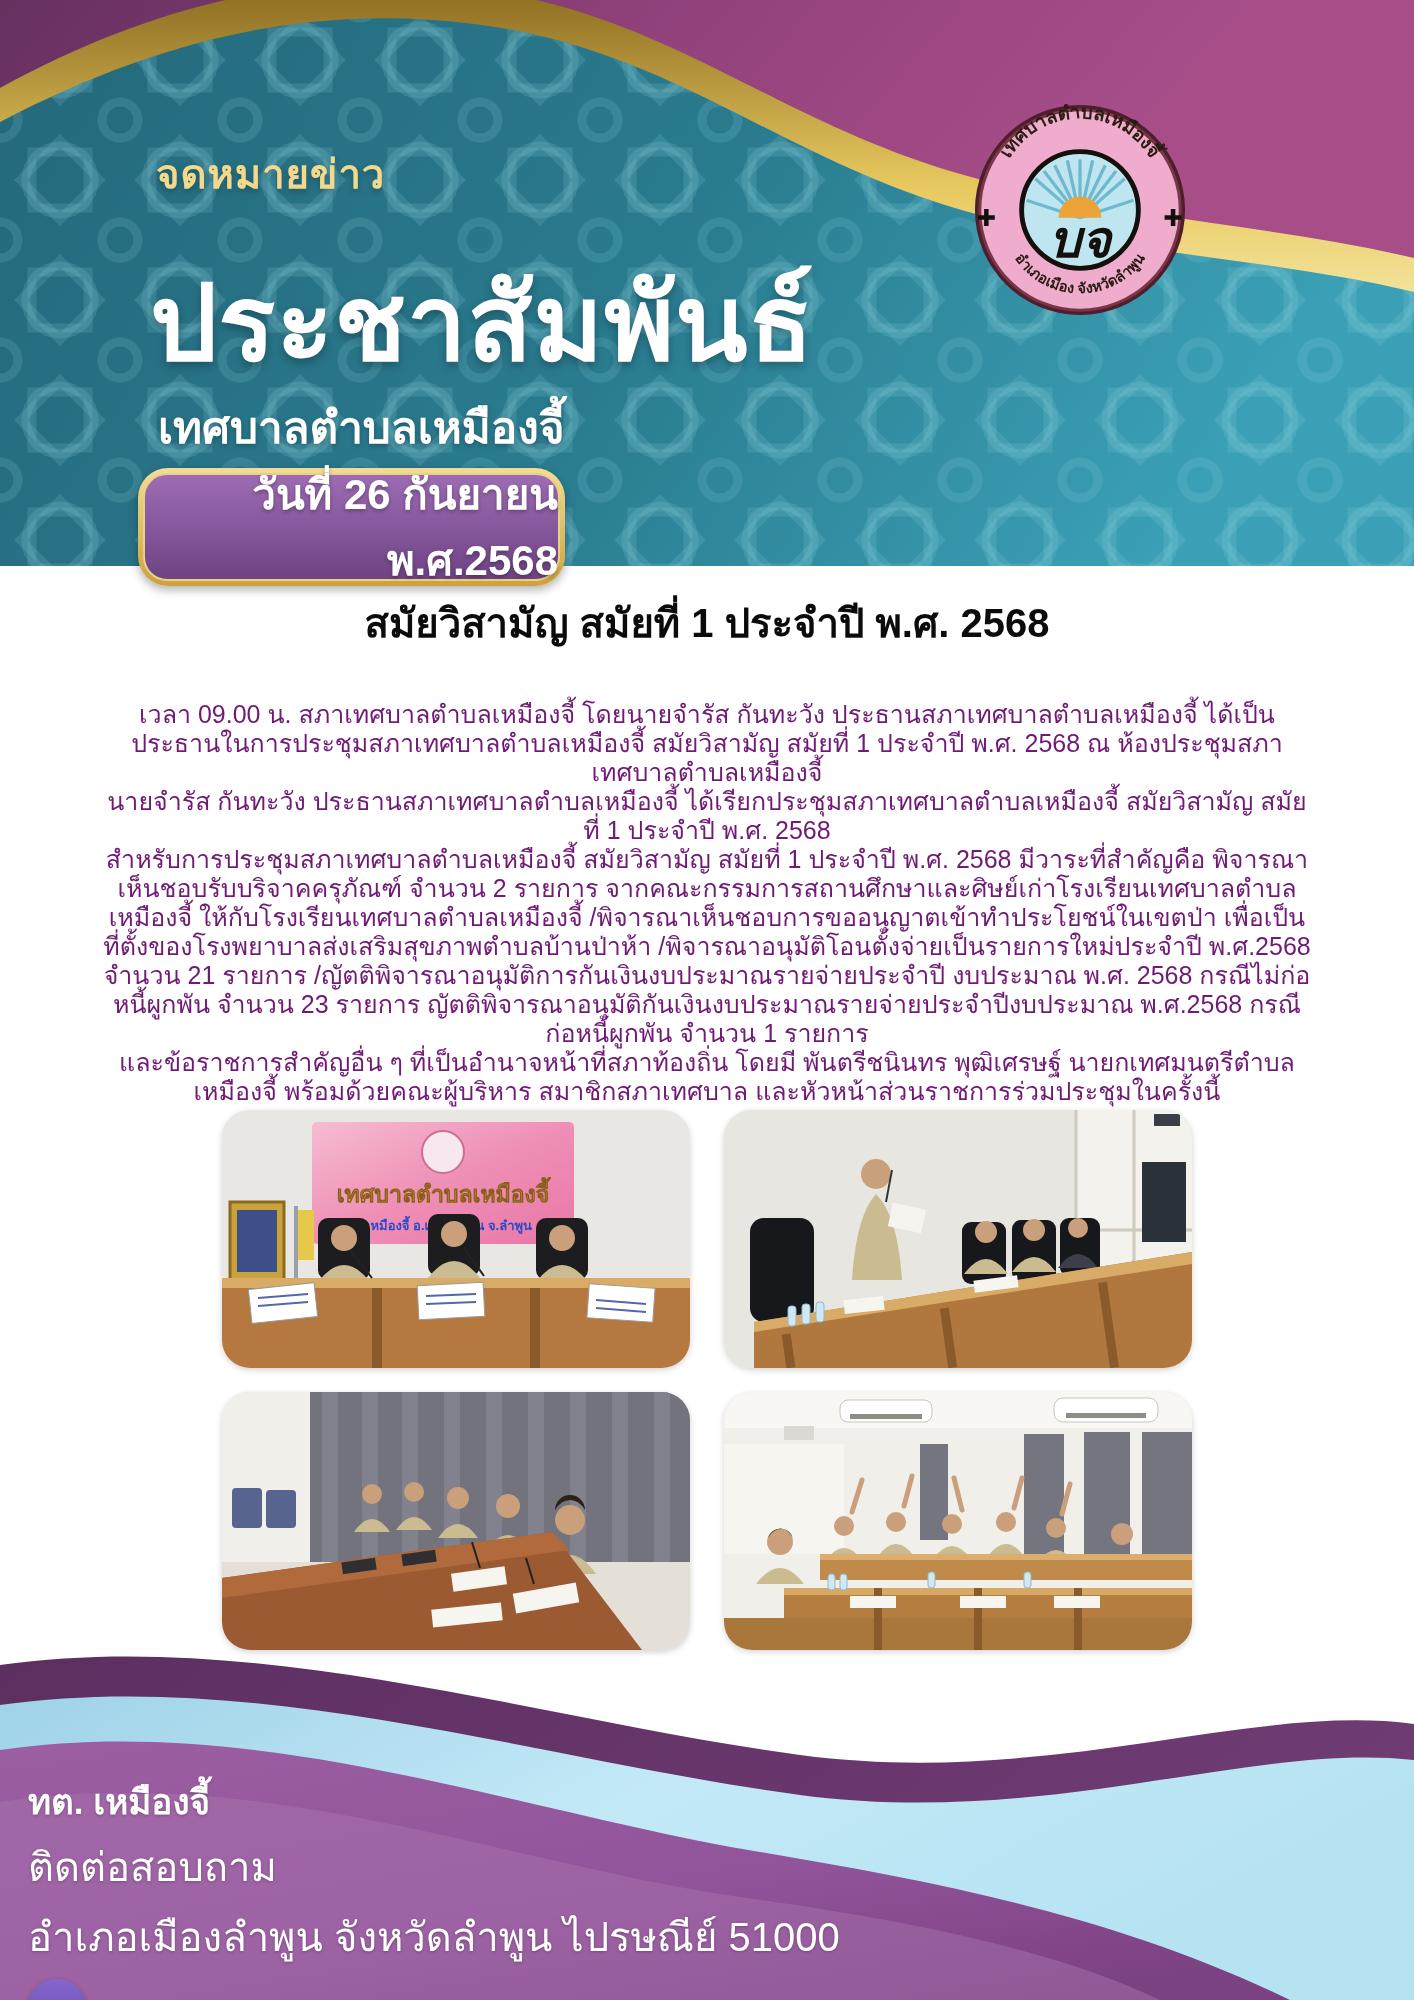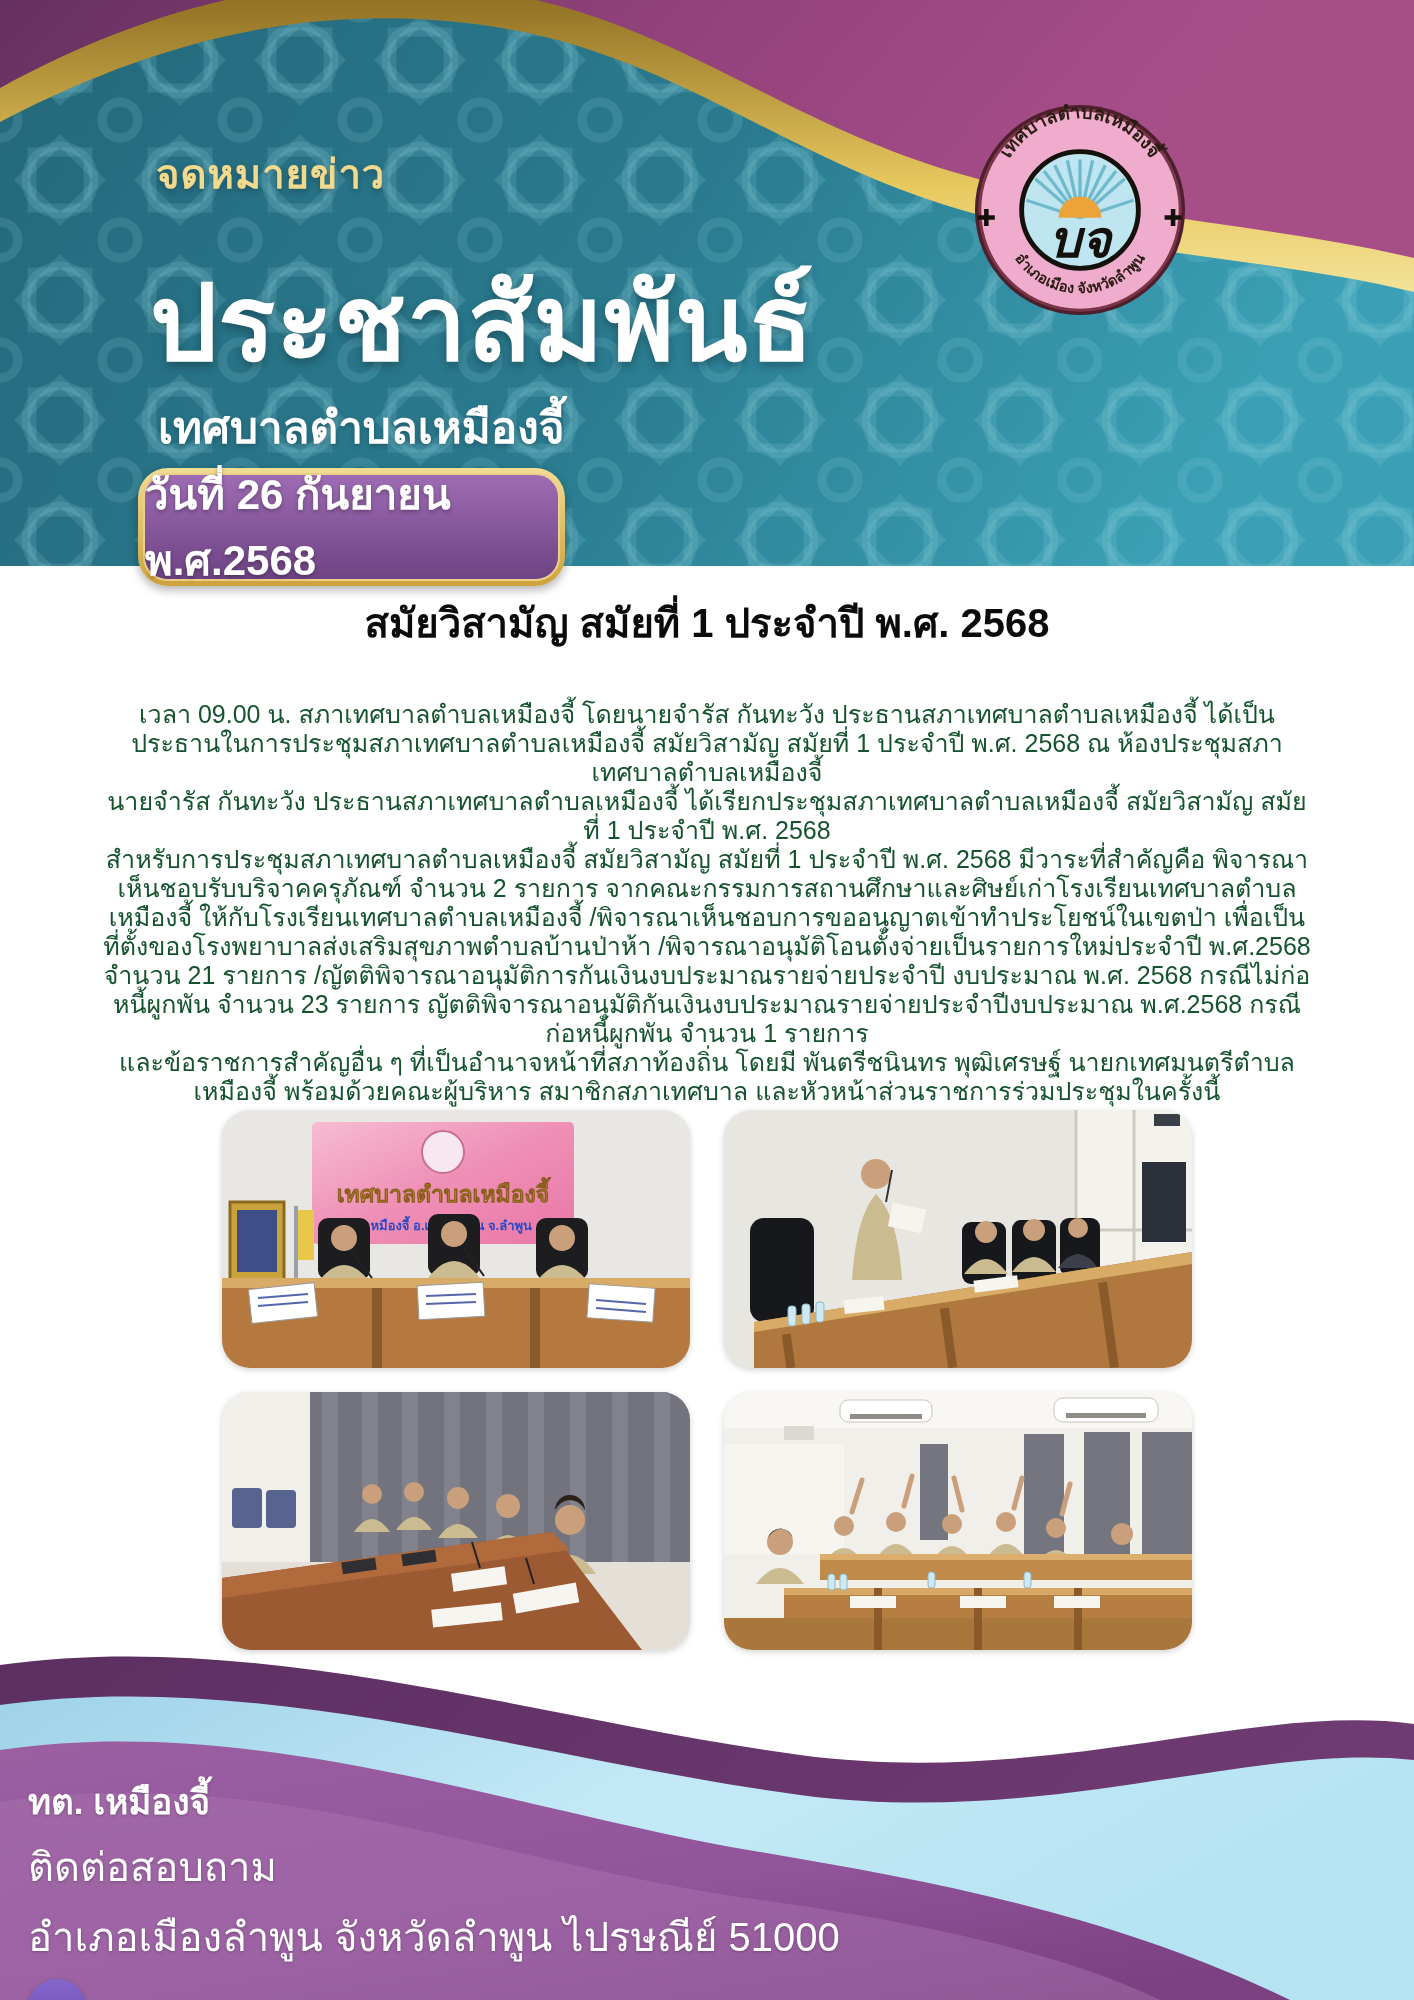--- a/index.html
+++ b/index.html
@@ -28,31 +28,31 @@
   .badge{
     position:absolute;left:138px;top:468px;width:427px;height:118px;
     background:linear-gradient(180deg,#f2dc94,#cda23c);
     border-radius:30px;padding:5px;box-sizing:border-box;
     box-shadow:0 4px 10px rgba(0,0,0,.3);z-index:5;
   }
   .badge-inner{
     width:100%;height:100%;border-radius:24px;
     background:linear-gradient(180deg,#9e6cb4,#7c4f92 70%,#6e4484);
     border:2px solid #ecd08a;box-sizing:border-box;
-    display:flex;align-items:center;justify-content:center;
+    display:flex;align-items:center;justify-content:center;text-align:right;
   }
   .badge-text{font-size:42px;font-weight:bold;color:#ffffff;text-shadow:0 2px 4px rgba(0,0,0,.3);}
   
   .headline{
     position:absolute;left:0;top:600px;width:1414px;text-align:center;z-index:1;
     color:#0b0b0b;font-weight:bold;font-size:40px;line-height:47px;
   }
   .body-text{
     position:absolute;left:102px;top:700px;width:1210px;z-index:1;
-    color:#14532d;font-size:25px;line-height:29px;text-align:center;
+    color:#701a75;font-size:25px;line-height:29px;text-align:center;
   }
   .body-text p{margin:0;}
   
   .photo-grid{
     position:absolute;left:222px;top:1110px;width:970px;z-index:1;
     display:grid;grid-template-columns:468px 468px;grid-auto-rows:258px;
     column-gap:34px;row-gap:24px;
   }
   .photo{
     border-radius:28px;overflow:hidden;position:relative;

